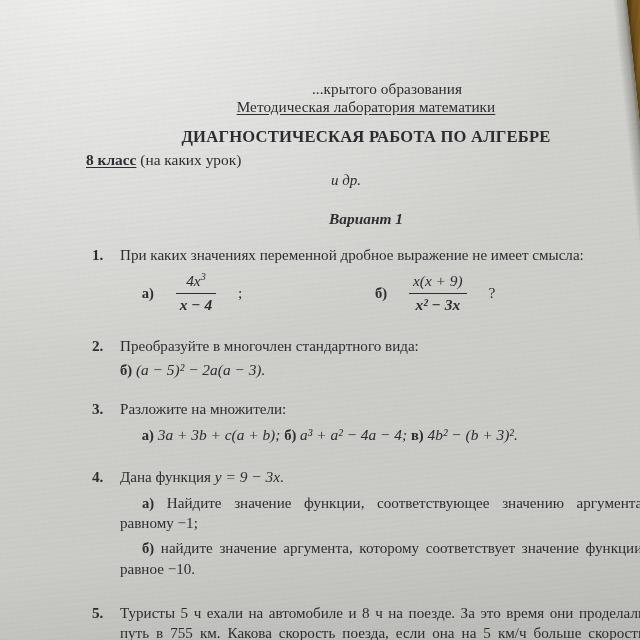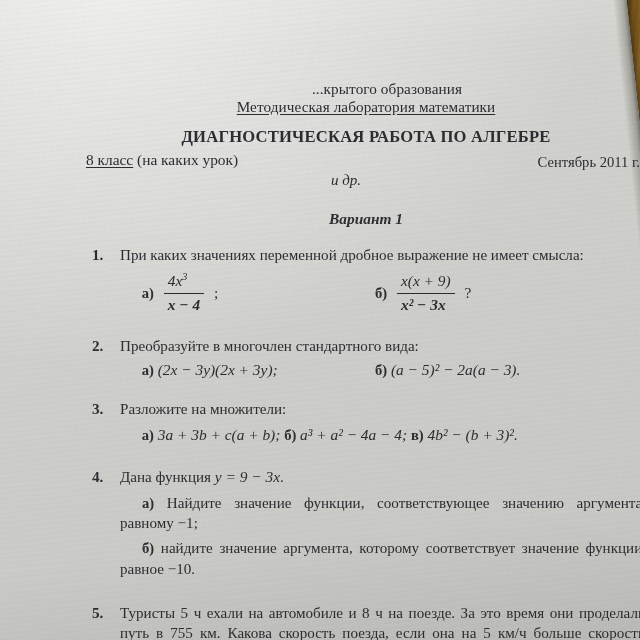--- a/index.html
+++ b/index.html
@@ -118,21 +118,21 @@
     letter-spacing: .2px;
     white-space: nowrap;
   }
 
   .grade-row {
     margin-top: 4px;
     font-size: 15.4px;
     white-space: nowrap;
   }
   .grade-row .grade {
-    font-weight: normal;
+    font-weight: bold;
     text-decoration: underline;
     text-underline-offset: 2px;
   }
 
   .byline {
     margin-top: 1px;
     font-style: italic;
     font-size: 15px;
     line-height: 1.34;
     position: relative;
@@ -194,22 +194,22 @@
     font-style: italic;
     font-size: 15.4px;
     white-space: nowrap;
   }
   .m .up { font-style: normal; }
   .m sup { font-size: .66em; font-style: italic; vertical-align: super; line-height: 0; }
 
   .frac {
     display: inline-block;
     vertical-align: middle;
-    text-align: left;
-    margin: 0 6px;
+    text-align: center;
+    margin: 0 18px;
     position: relative;
     top: -1px;
   }
   .frac .n {
     display: block;
     padding: 0 4px 1px 4px;
     font-style: italic;
   }
   .frac .bar {
     display: block;
@@ -258,21 +258,20 @@
     <div class="org-line underlined">Методическая лаборатория математики</div>
 
     <div class="main-title">ДИАГНОСТИЧЕСКАЯ РАБОТА ПО АЛГЕБРЕ</div>
 
     <div class="grade-row">
       <span class="grade">8 класс</span>
       <span>(на каких урок)</span>
     </div>
 
     <div class="byline">
-      <span class="date">Сентябрь 2011 г.</span>
       <span class="l2">и др.</span>
     </div>
 
     <div class="variant">Вариант 1</div>
 
     <div class="task">
       <span class="num">1.</span>
       <span class="stem">При каких значениях переменной дробное выражение не имеет смысла:</span>
 
       <div class="cols" style="margin-top:7px;">
@@ -300,25 +299,20 @@
           </span>
         </div>
       </div>
     </div>
 
     <div class="task" style="margin-top:20px;">
       <span class="num">2.</span>
       <span class="stem">Преобразуйте в многочлен стандартного вида:</span>
 
       <div class="cols" style="margin-top:4px;">
-        <div class="col-a">
-          <span class="indent"></span>
-          <span class="sub">а)</span>
-          <span class="m">(2x − 3y)(2x + 3y);</span>
-        </div>
         <div class="col-b">
           <span class="sub">б)</span>
           <span class="m">(a − 5)² − 2a(a − 3).</span>
         </div>
       </div>
     </div>
 
     <div class="task" style="margin-top:18px;">
       <span class="num">3.</span>
       <span class="stem">Разложите на множители:</span>

